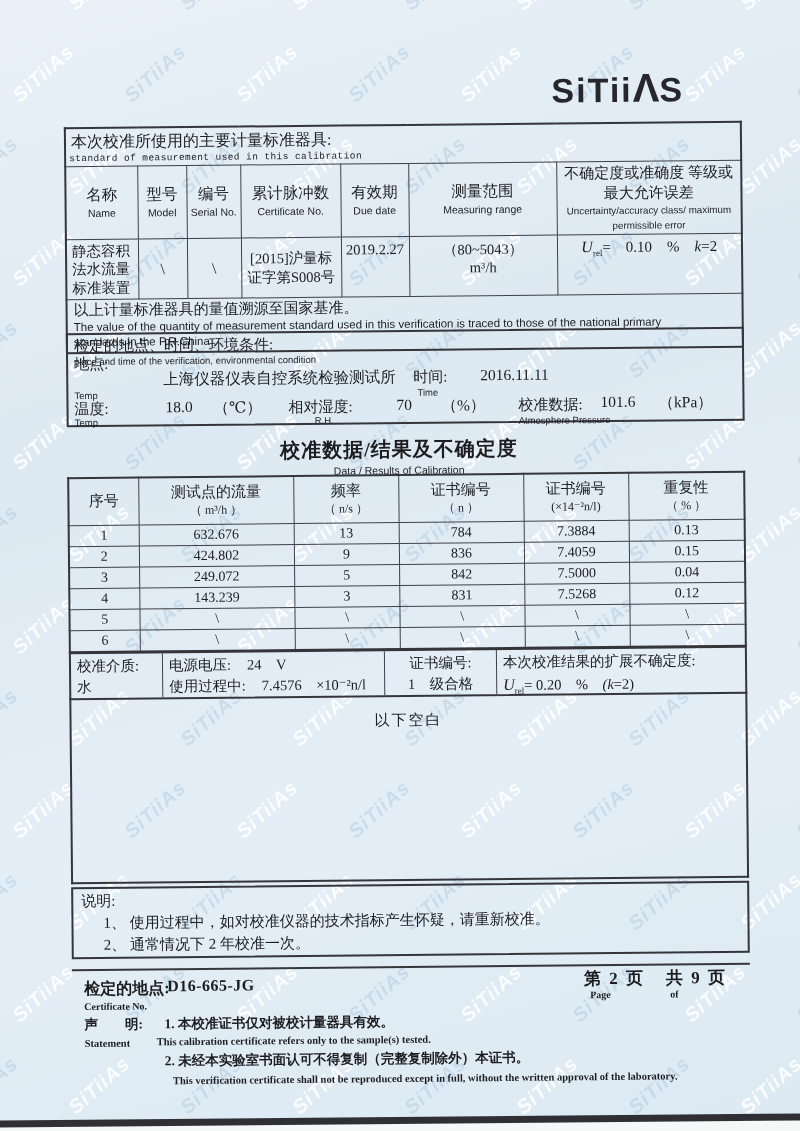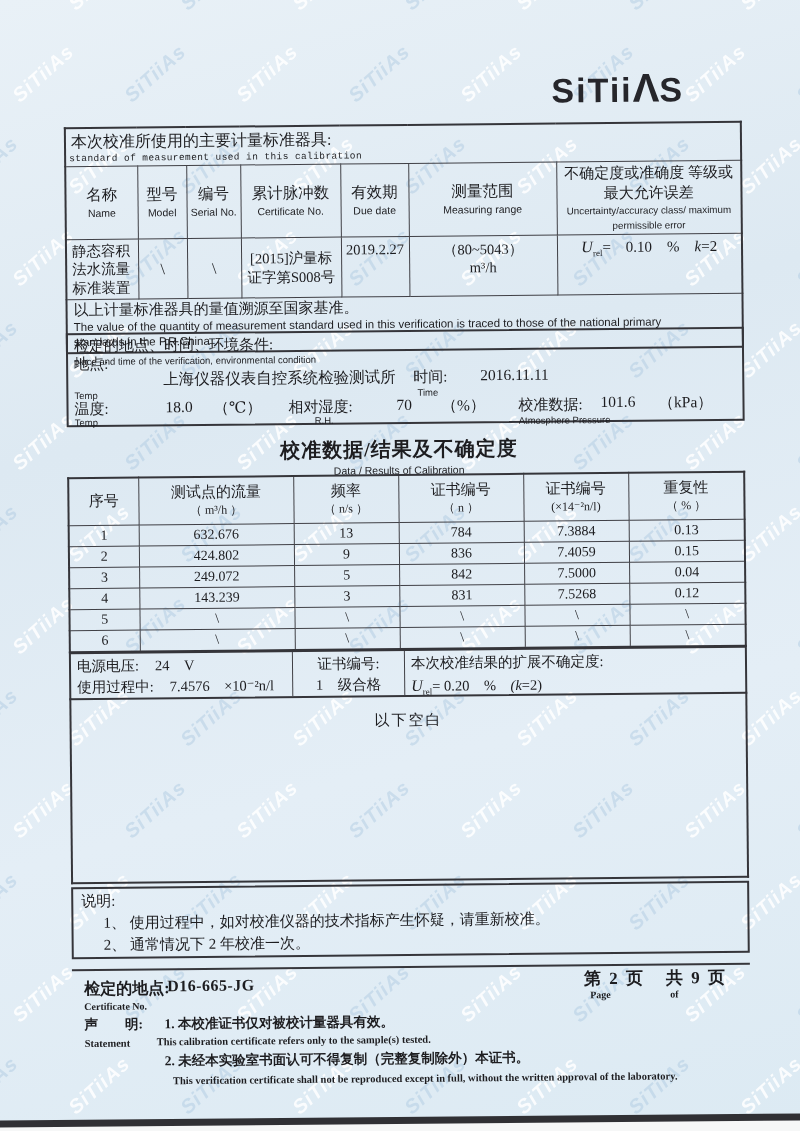--- a/index.html
+++ b/index.html
@@ -393,20 +393,24 @@
             <td>\</td>
             <td>\</td>
             <td>\</td>
             <td>\</td>
             <td>\</td>
       </tr>
     </tbody>
       </table>
 
     <div class="sum-box">
+      <div class="sum-cell" style="width:92px">
+        <div>校准介质:</div>
+        <div>水</div>
+      </div>
       <div class="sum-cell" style="width:222px">
         <div class="sum-line">
             <span>电源电压:</span>
             <span>24　V</span>
           </div>
         <div class="sum-line">
             <span>使用过程中:</span>
             <span>7.4576　×10⁻²n/l</span>
           </div>
       </div>

